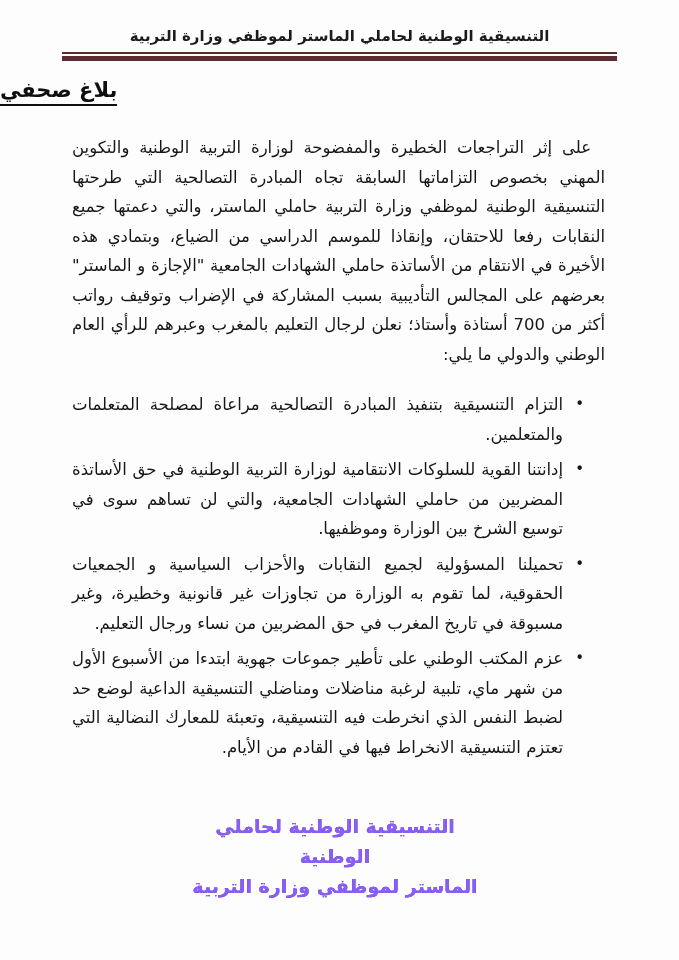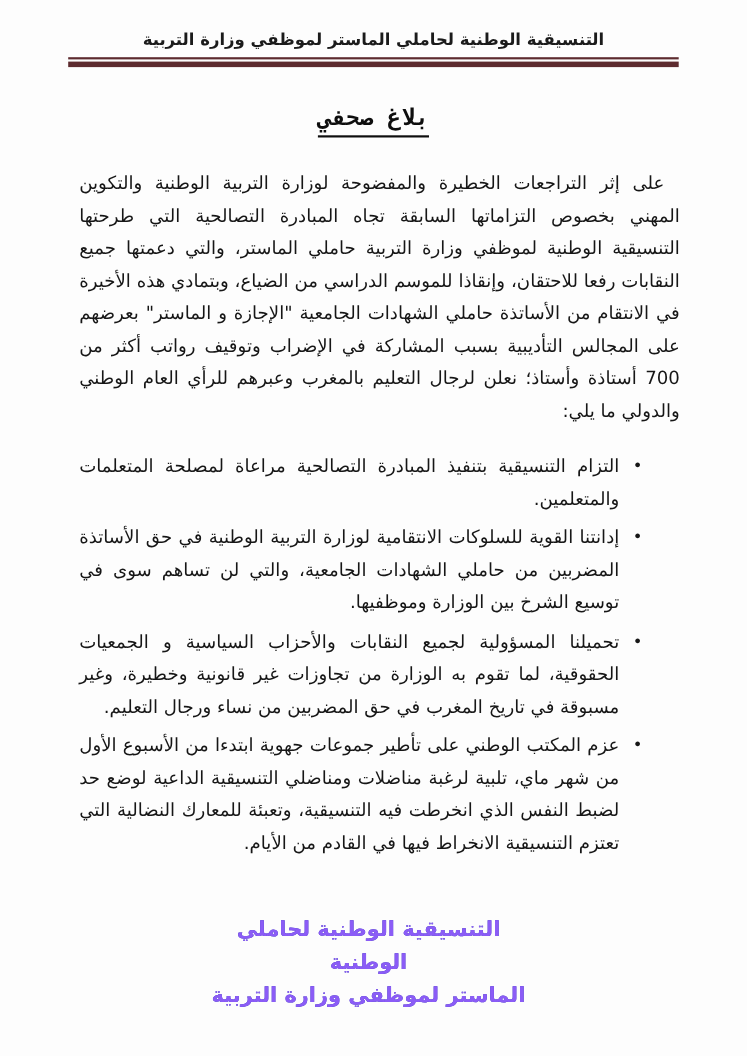--- a/index.html
+++ b/index.html
@@ -36,44 +36,43 @@
   }
   .header-rule .gap {
     height: 2px;
   }
   .header-rule .thick {
     height: 5px;
     background: #5d2b2f;
   }
   
   .doc-title-wrap {
-    text-align: center;
-    margin-top: 34px;
-    font-family: Liberation Mono, monospace;
+    text-align: left;
+    margin-top: 17px;
   }
   .doc-title {
     display: inline-block;
     direction: rtl;
     font-size: 21px;
     font-weight: bold;
     color: #0e0e0e;
     border-bottom: 2.5px solid #0e0e0e;
     padding-bottom: 2px;
   }
   
   .content {
     direction: rtl;
     margin: 27px 61px 0 72px;
     font-size: 16.5px;
     line-height: 29.5px;
     text-align: justify;
     color: #161616;
   }
   .intro {
-    margin: 0 0 21px 0;
+    margin: 0 13px 21px 0;
     text-indent: 14px;
   }
   .bullet-list {
     list-style: none;
     margin: 0;
     padding: 0;
   }
   .bullet-item {
     position: relative;
     padding-right: 55px;

